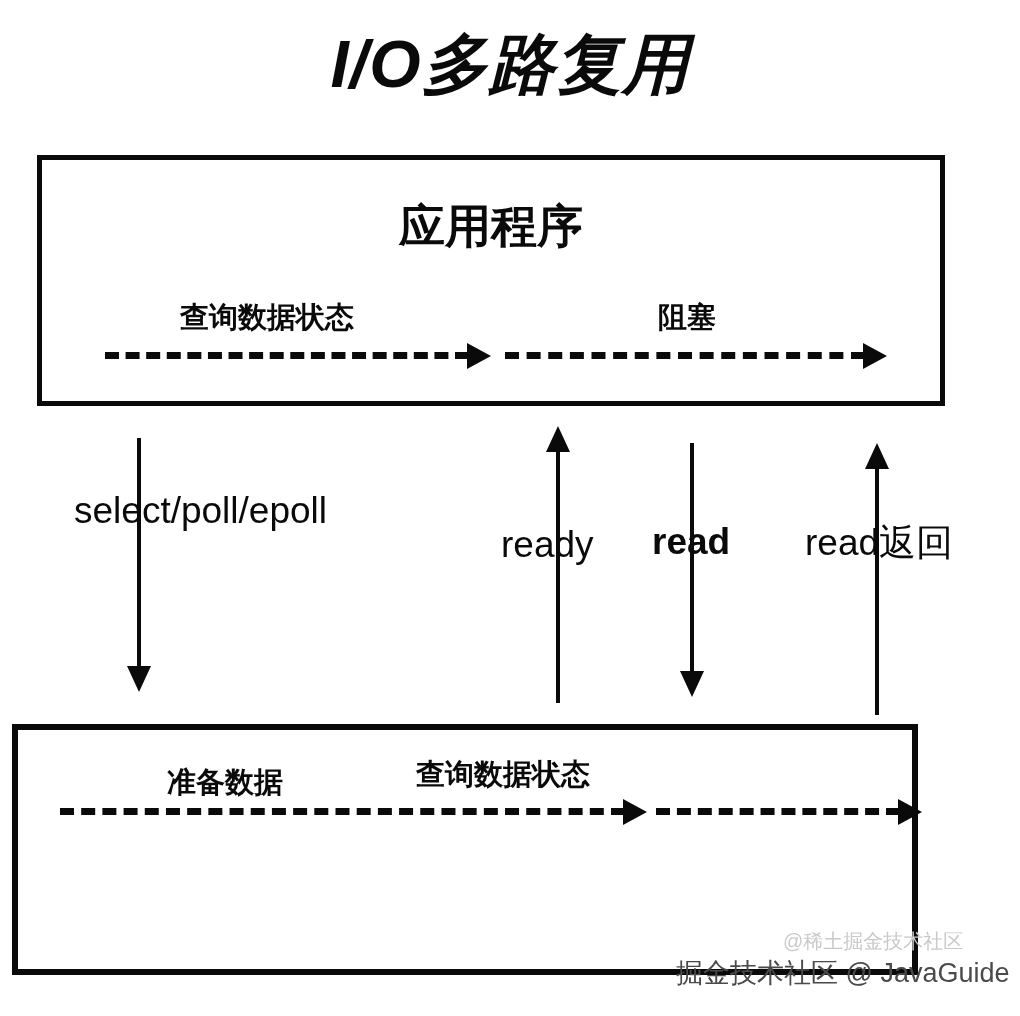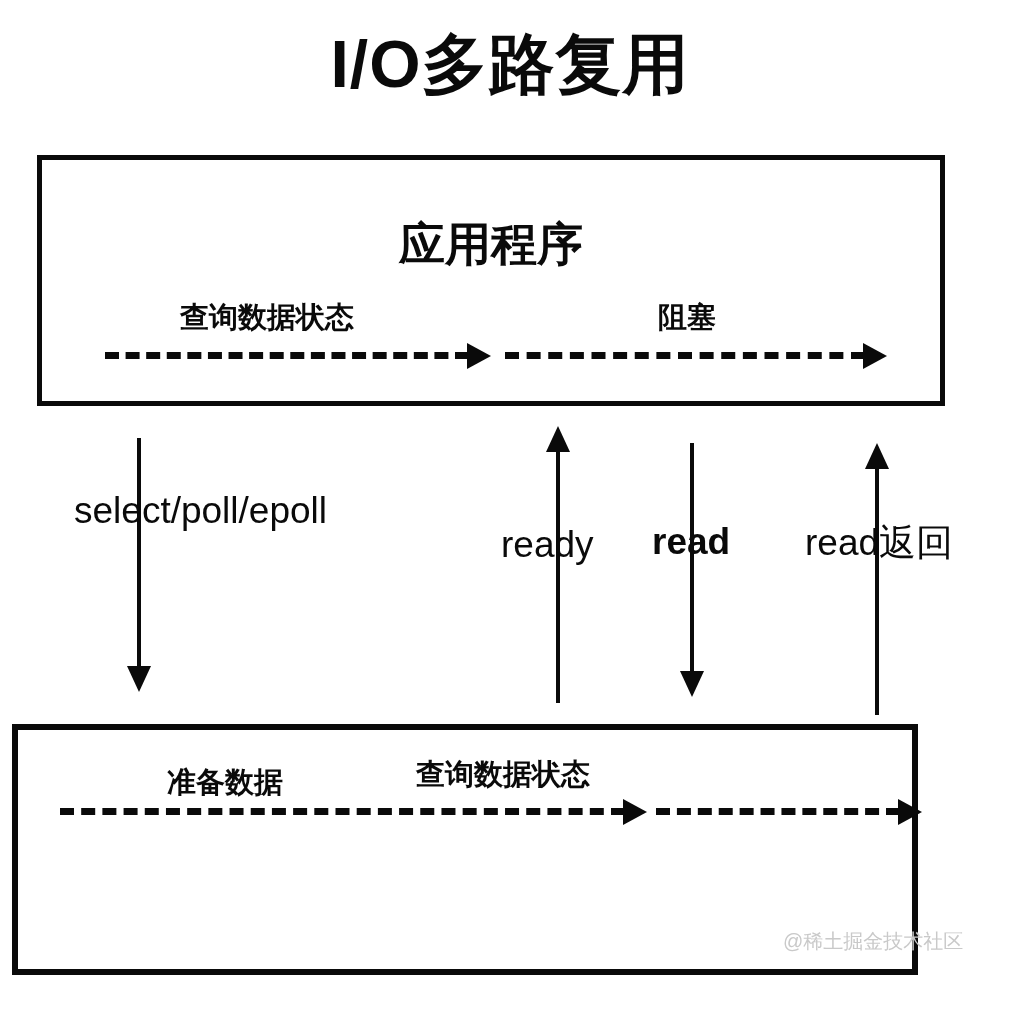--- a/index.html
+++ b/index.html
@@ -24,20 +24,21 @@
     left: 0;
     top: 28px;
     width: 1020px;
     text-align: center;
     font-size: 66px;
     font-weight: 700;
     letter-spacing: 1px;
     color: #0a0a0a;
     line-height: 1.1;
     white-space: nowrap;
+    font-style: italic;
   }
 
   
   .box {
     position: absolute;
     background: #ffffff;
     border: 5px solid #0a0a0a;
     box-sizing: border-box;
   }
   #app-box {
@@ -55,21 +56,20 @@
   }
 
   .box-title {
     position: absolute;
     width: 100%;
     text-align: center;
     font-size: 46px;
     font-weight: 700;
     color: #0a0a0a;
     white-space: nowrap;
-    margin-top: 18px;
   }
   #app-title { top: 36px; left: 0; }
   #kernel-title { top: 142px; left: 0; }
 
   
   .flow-label {
     position: absolute;
     font-size: 29px;
     font-weight: 700;
     color: #0a0a0a;
@@ -226,14 +226,15 @@
     </div>
 
 
     <div class="dashed-arrow" style="left: 638px; top: 78px; width: 262px;">
       <div class="shaft"></div>
       <div class="head"></div>
     </div>
   </div>
 
   <div class="watermark" id="watermark-light">@稀土掘金技术社区</div>
+  <div class="watermark" id="watermark-dark">掘金技术社区 @ JavaGuide</div>
 
 </div>
 
 </body></html>

